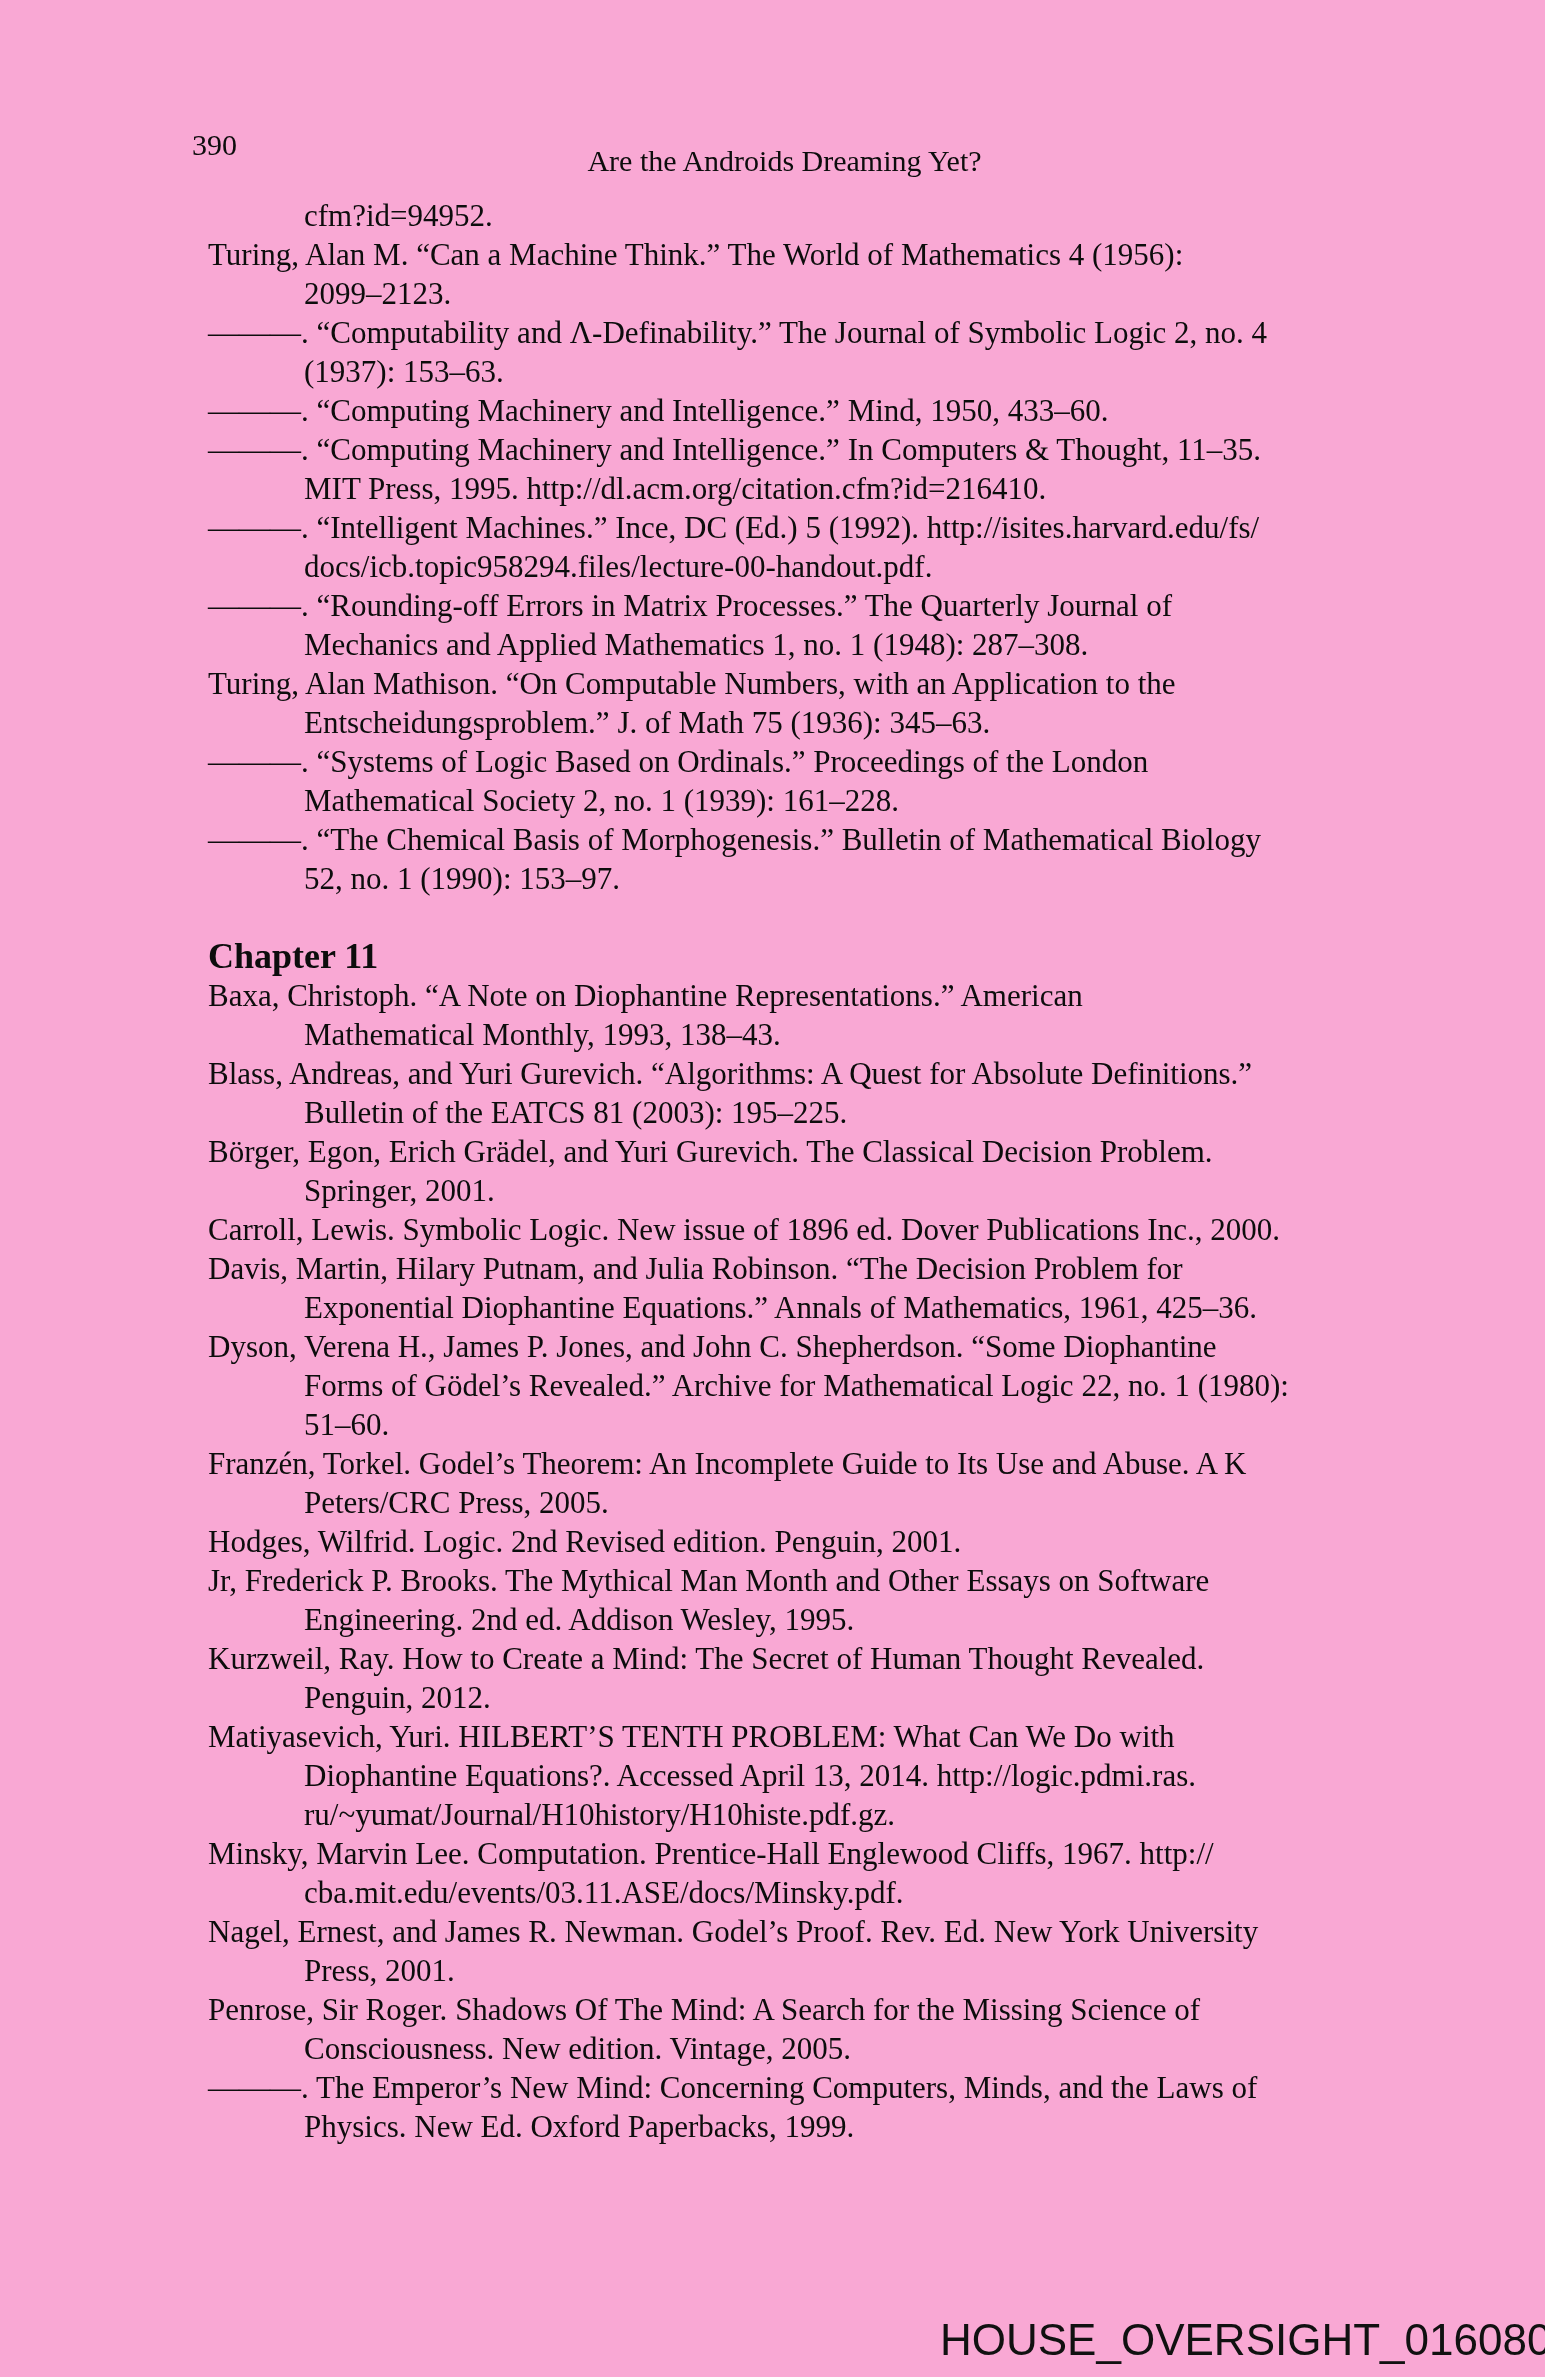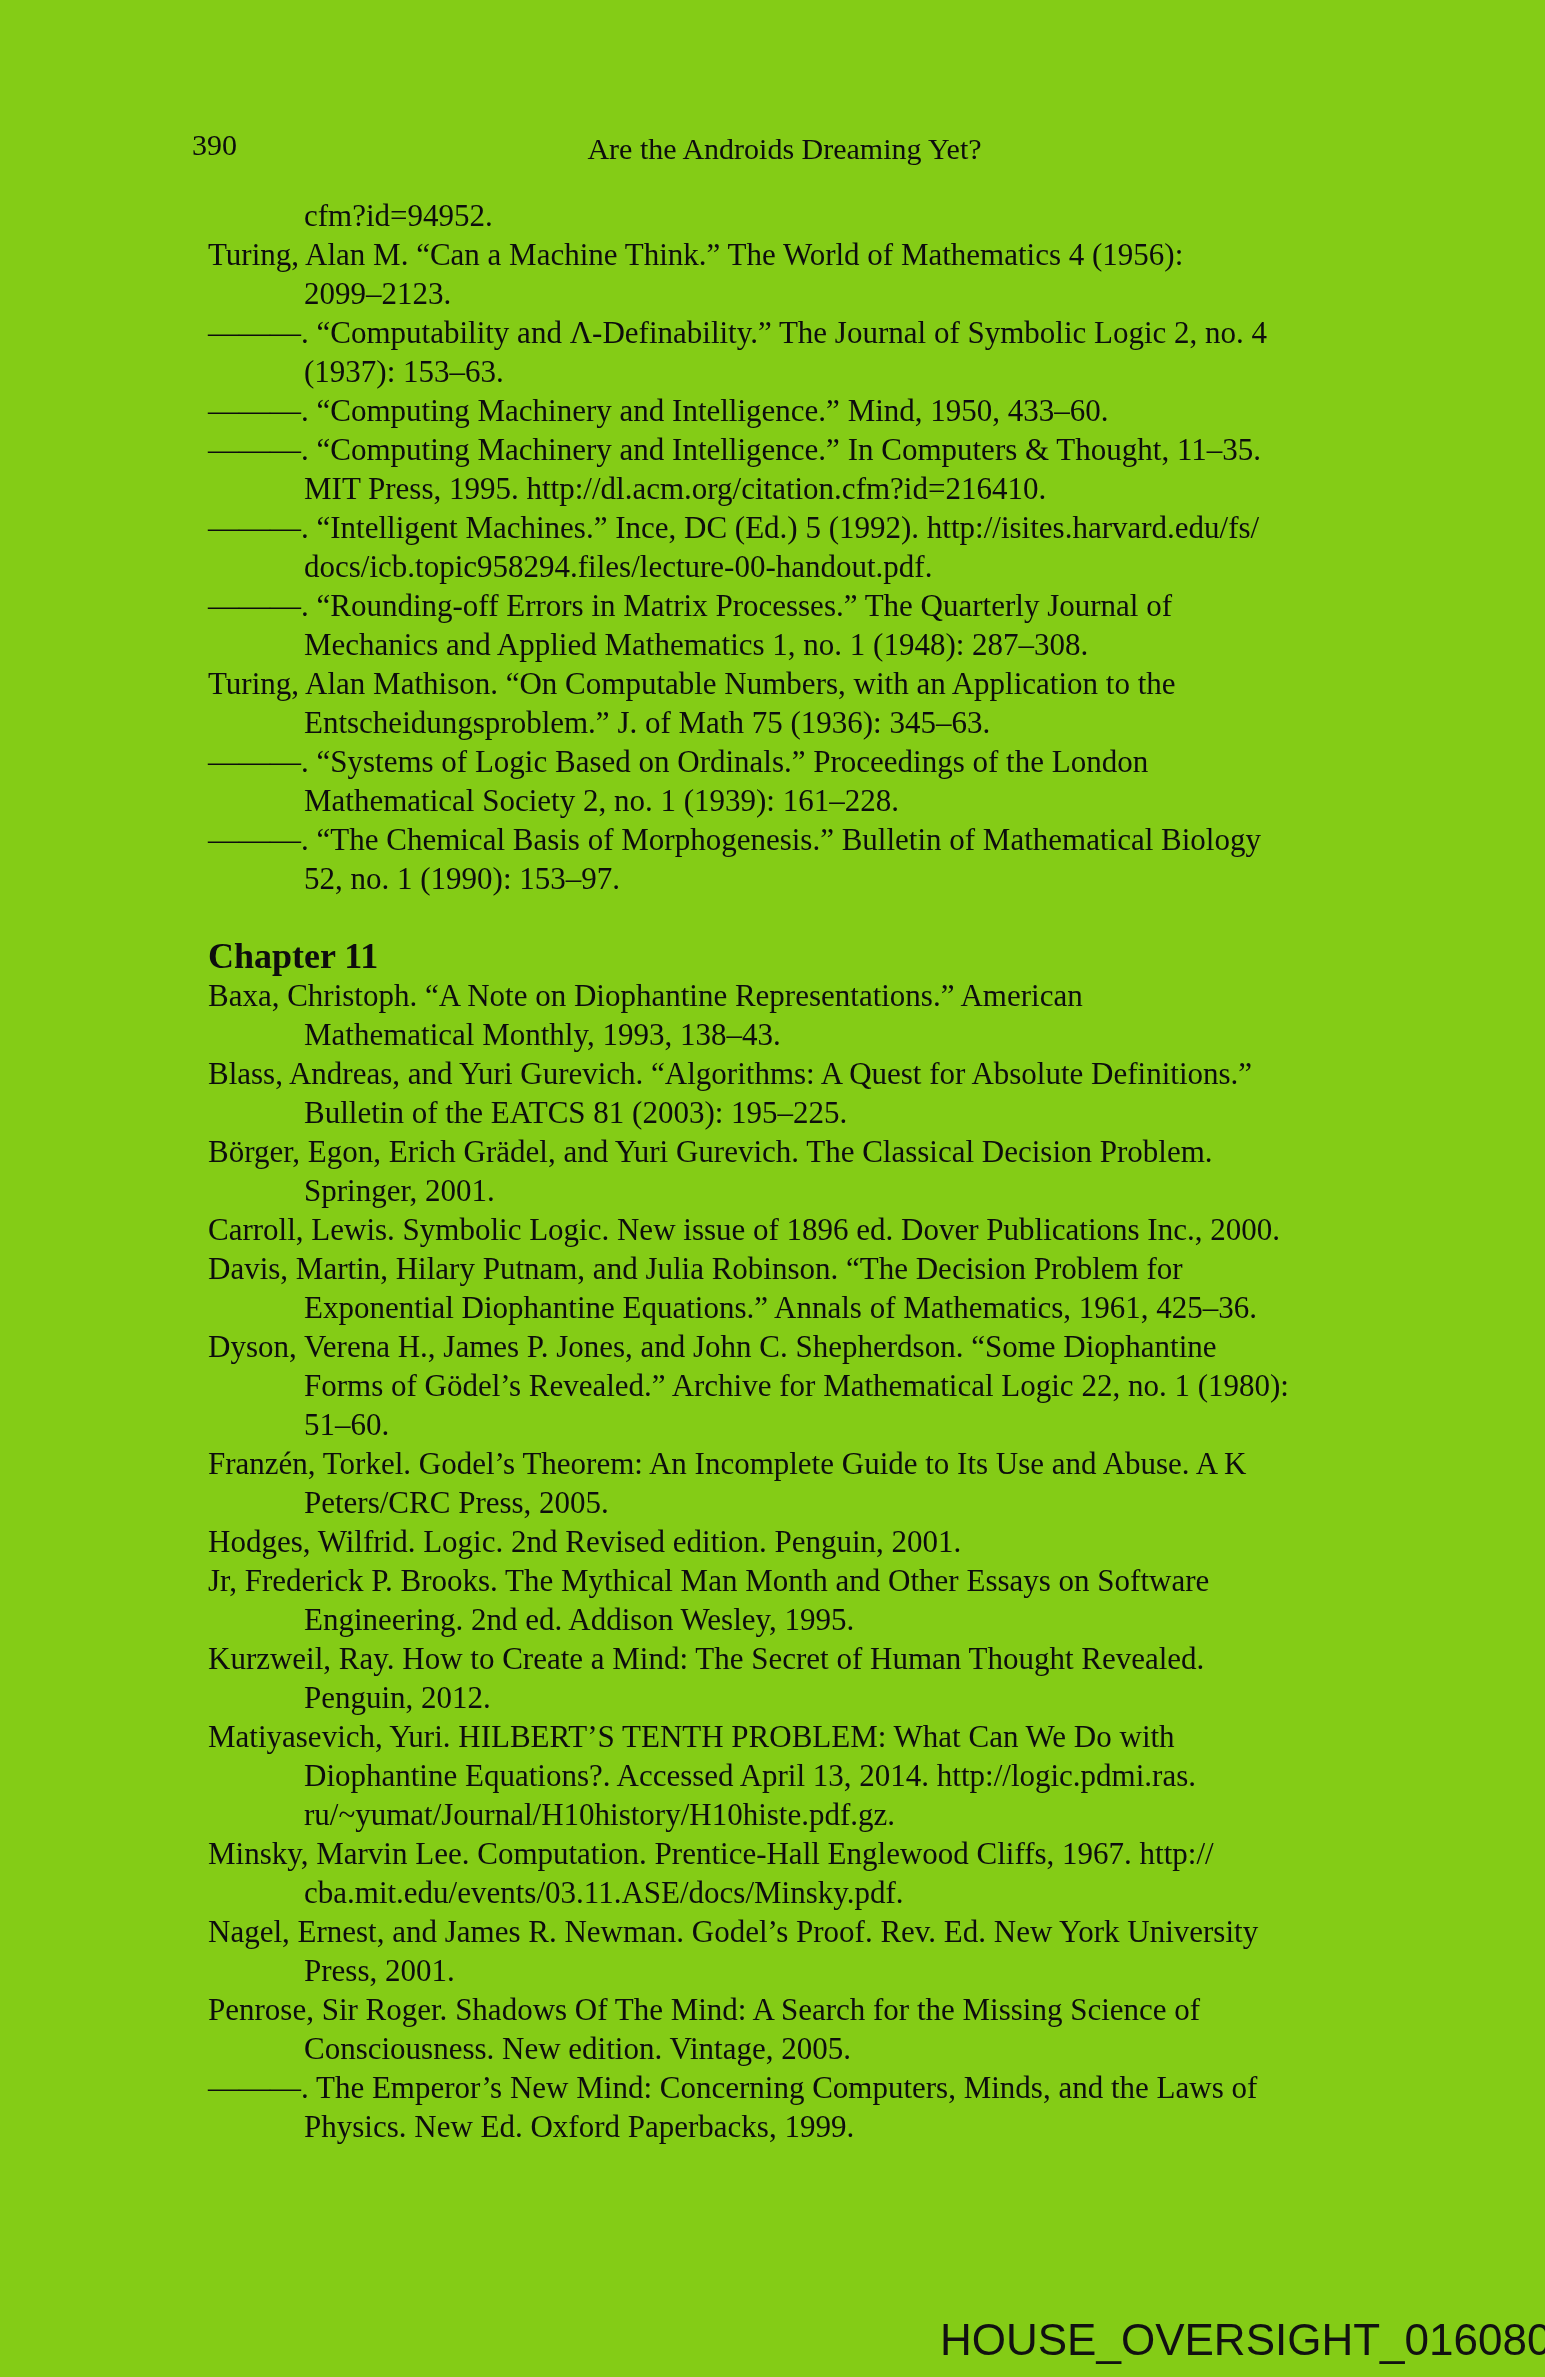--- a/index.html
+++ b/index.html
@@ -7,21 +7,21 @@
     position: relative;
     width: 1545px;
     height: 2377px;
     background: #ffffff;
     font-family: "Liberation Serif", serif;
     color: #0d0d0d;
     overflow: hidden;
   }
   .header { position: absolute; top: 125px; left: 192px; width: 1185px; height: 45px; }
   .page-number { position: absolute; left: 0; top: 0; font-size: 30px; line-height: 39px; }
-  .running-title { position: absolute; left: 0; top: 4px; width: 100%; text-align: center; font-size: 30px; line-height: 39px; }
+  .running-title { position: absolute; left: 0; top: 16px; width: 100%; text-align: center; font-size: 30px; line-height: 39px; }
   .body-block { position: absolute; top: 196px; left: 208px; width: 1193px; }
   .bib-section { display: block; }
   .bib-section + .bib-section { margin-top: 39px; }
   .section-heading { font-size: 36px; line-height: 39px; font-weight: bold; white-space: nowrap; }
   .bib-line { font-size: 31px; line-height: 39px; white-space: nowrap; }
   .bib-line.indent { padding-left: 96px; }
   .it { }
   .bates {
     position: absolute;
     top: 2317px;
@@ -29,21 +29,21 @@
     font-family: "Liberation Sans", sans-serif;
     font-size: 44px;
     line-height: 45px;
     color: #111111;
     white-space: nowrap;
   }
 </style>
 </head>
 <body>
 
-<div class="page" style="background: #84cc16; color: rgb(13, 13, 13);">
+<div class="page" style="background: #f9a8d4; color: rgb(13, 13, 13);">
   <div class="header">
     <div class="page-number">390</div>
     <div class="running-title">Are the Androids Dreaming Yet?</div>
   </div>
 
   <div class="body-block">
       <section class="bib-section">
         <div class="bib-line indent"><span class="rm">cfm?id=94952.</span></div>
         <div class="bib-line"><span class="rm">Turing, Alan M. “Can a Machine Think.” </span><span class="it">The World of Mathematics</span><span class="rm"> 4 (1956):</span></div>
         <div class="bib-line indent"><span class="rm">2099–2123.</span></div>

